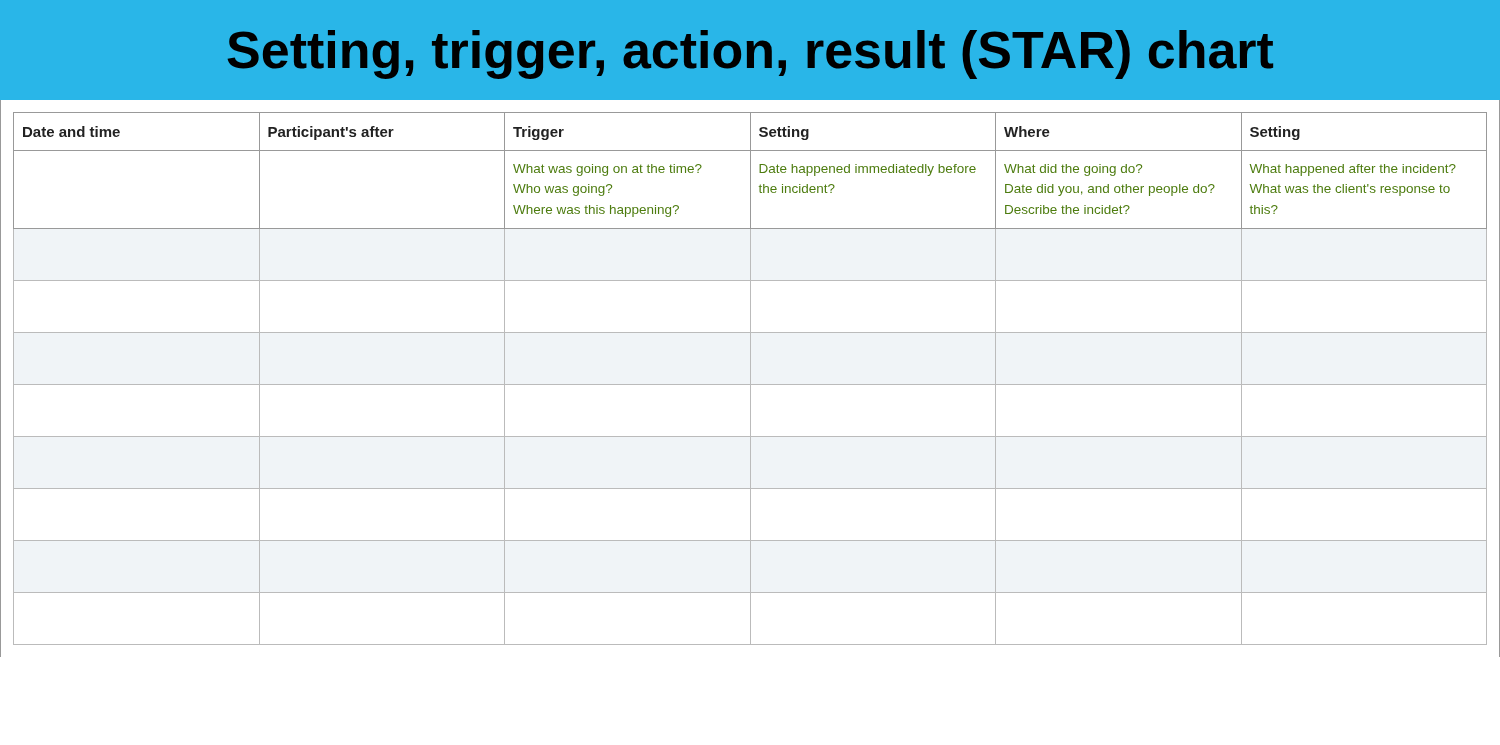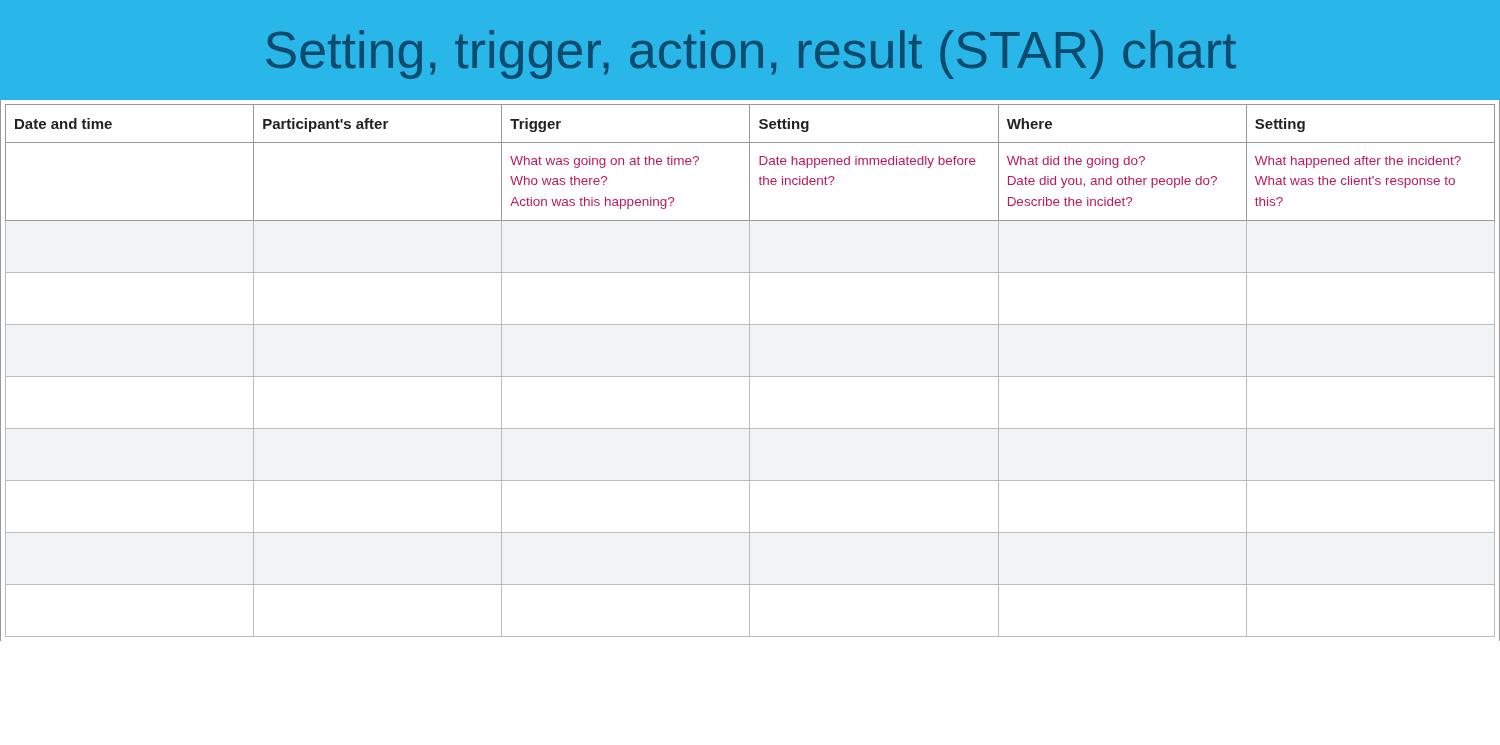--- a/index.html
+++ b/index.html
@@ -15,27 +15,27 @@
       min-height: 745px;
     }
 
     .header {
       background-color: #29b6e8;
       padding: 20px 30px;
       text-align: center;
     }
 
     .header h1 {
-      color: #0c4a6e;
+      color: #000000;
       font-size: 52px;
-      font-weight: normal;
+      font-weight: bold;
     }
 
     .table-container {
-      padding: 4px;
+      padding: 12px;
       border-left: 1px solid #999;
       border-right: 1px solid #999;
     }
 
     table {
       width: 100%;
       border-collapse: collapse;
       table-layout: fixed;
     }
 
@@ -47,21 +47,21 @@
       color: #222;
       background: #fff;
       text-align: left;
       vertical-align: top;
     }
 
     .header-row-hint td {
       border: 1px solid #999;
       padding: 8px 8px;
       font-size: 13.5px;
-      color: #be185d;
+      color: #4d7c0f;
       vertical-align: top;
       background: #fff;
       line-height: 1.5;
     }
 
     .data-row td {
       border: 1px solid #bbb;
       padding: 0;
       height: 52px;
       background: #fff;
@@ -104,22 +104,22 @@
         <th>Where</th>
         <th>Setting</th>
       </tr>
     </thead>
     <tbody id="table-body">
       <tr class="header-row-hint">
         <td></td>
         <td></td>
         <td>
           <span>What was going on at the time?</span><br>
-          <span>Who was there?</span><br>
-          <span>Action was this happening?</span>
+          <span>Who was going?</span><br>
+          <span>Where was this happening?</span>
         </td>
         <td>
           <span>Date happened immediatedly before the incident?</span>
         </td>
         <td>
           <span>What did the going do?</span><br>
           <span>Date did you, and other people do?</span><br>
           <span>Describe the incidet?</span>
         </td>
         <td>

